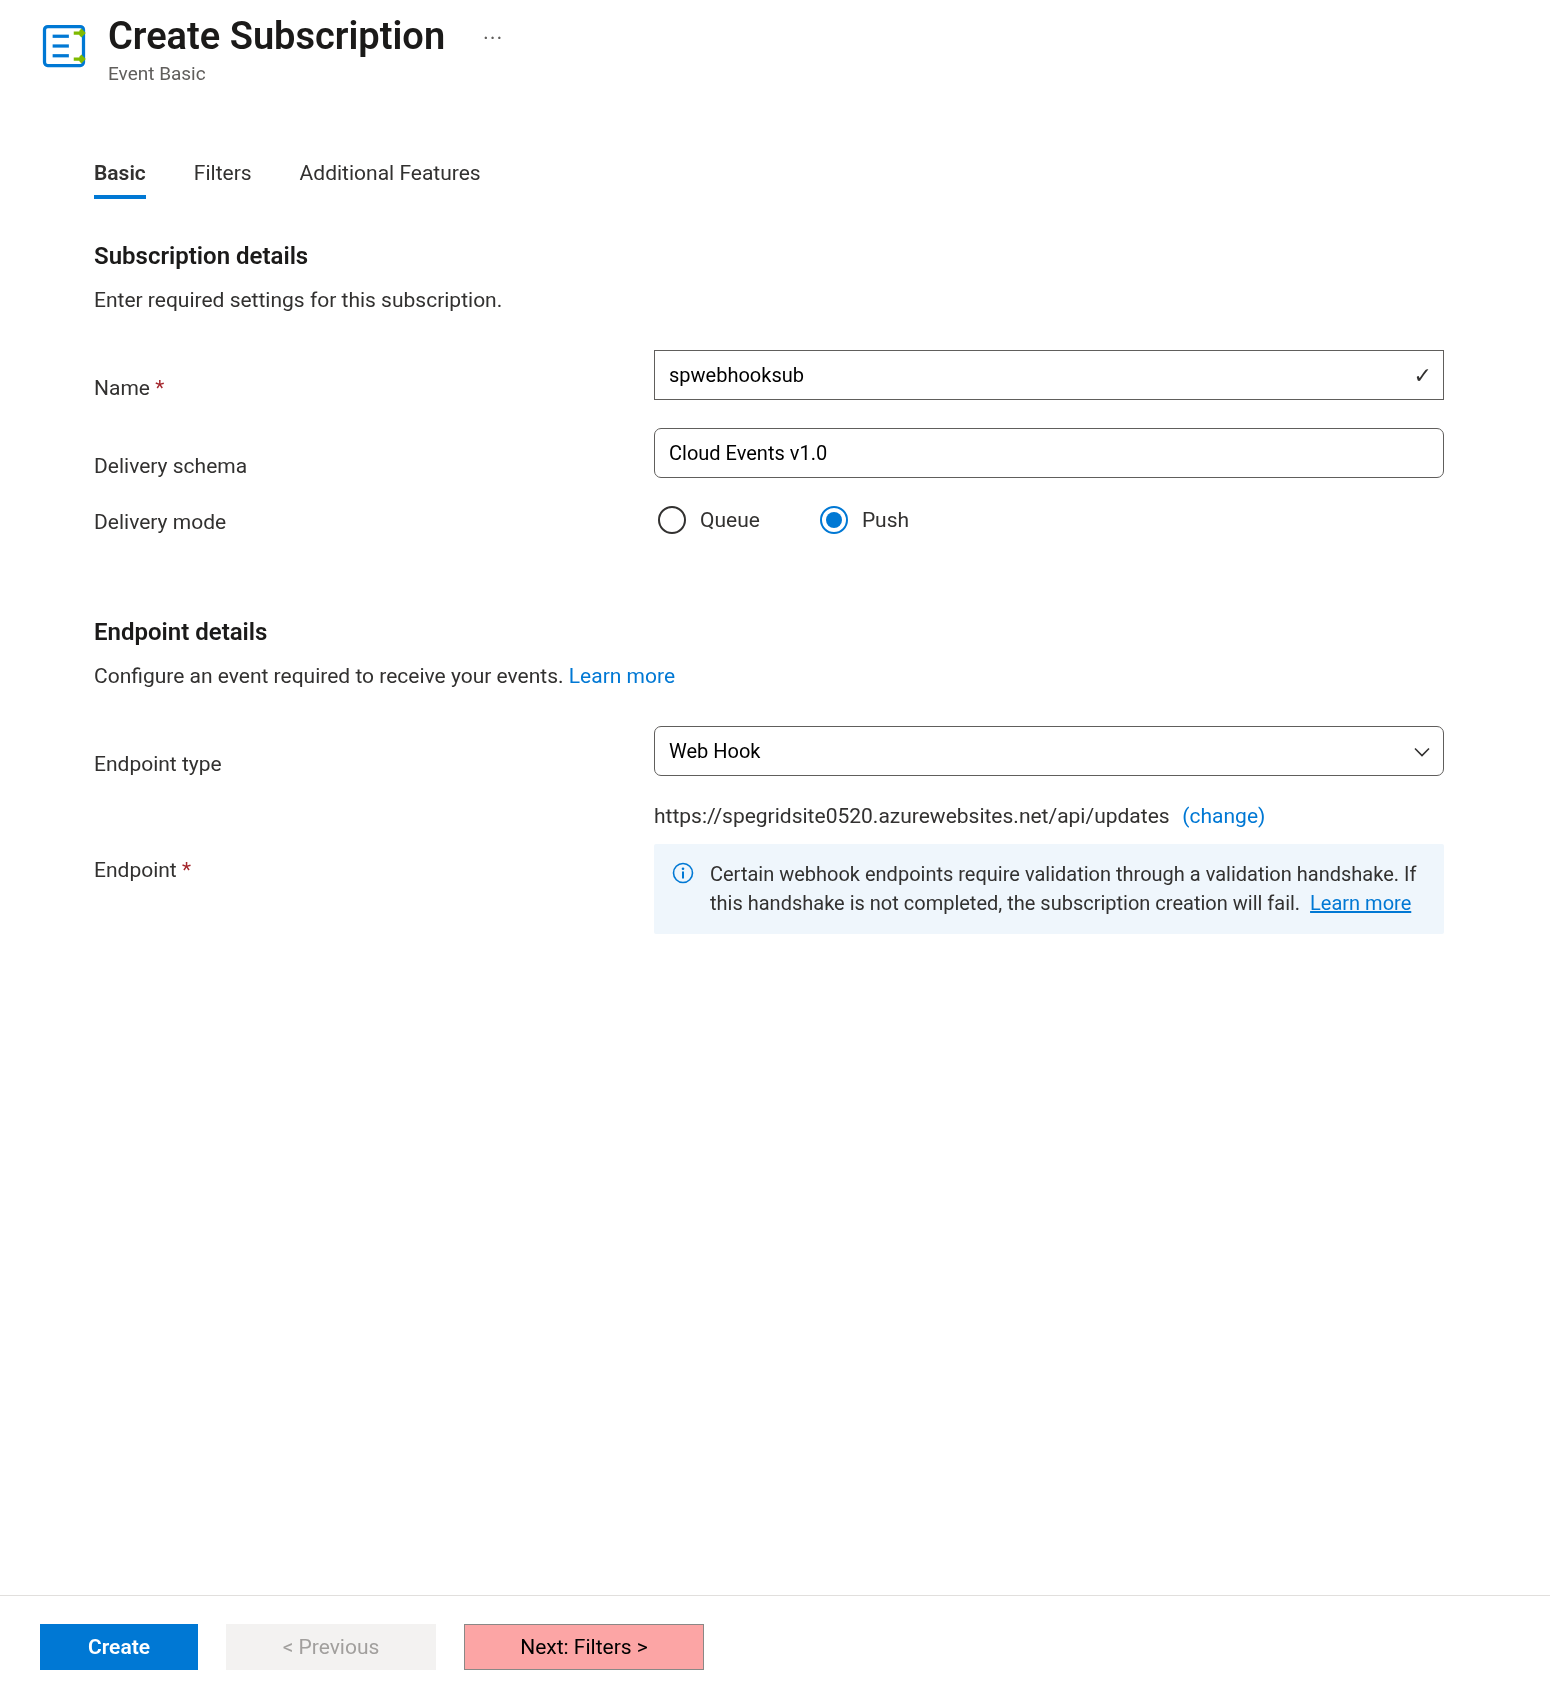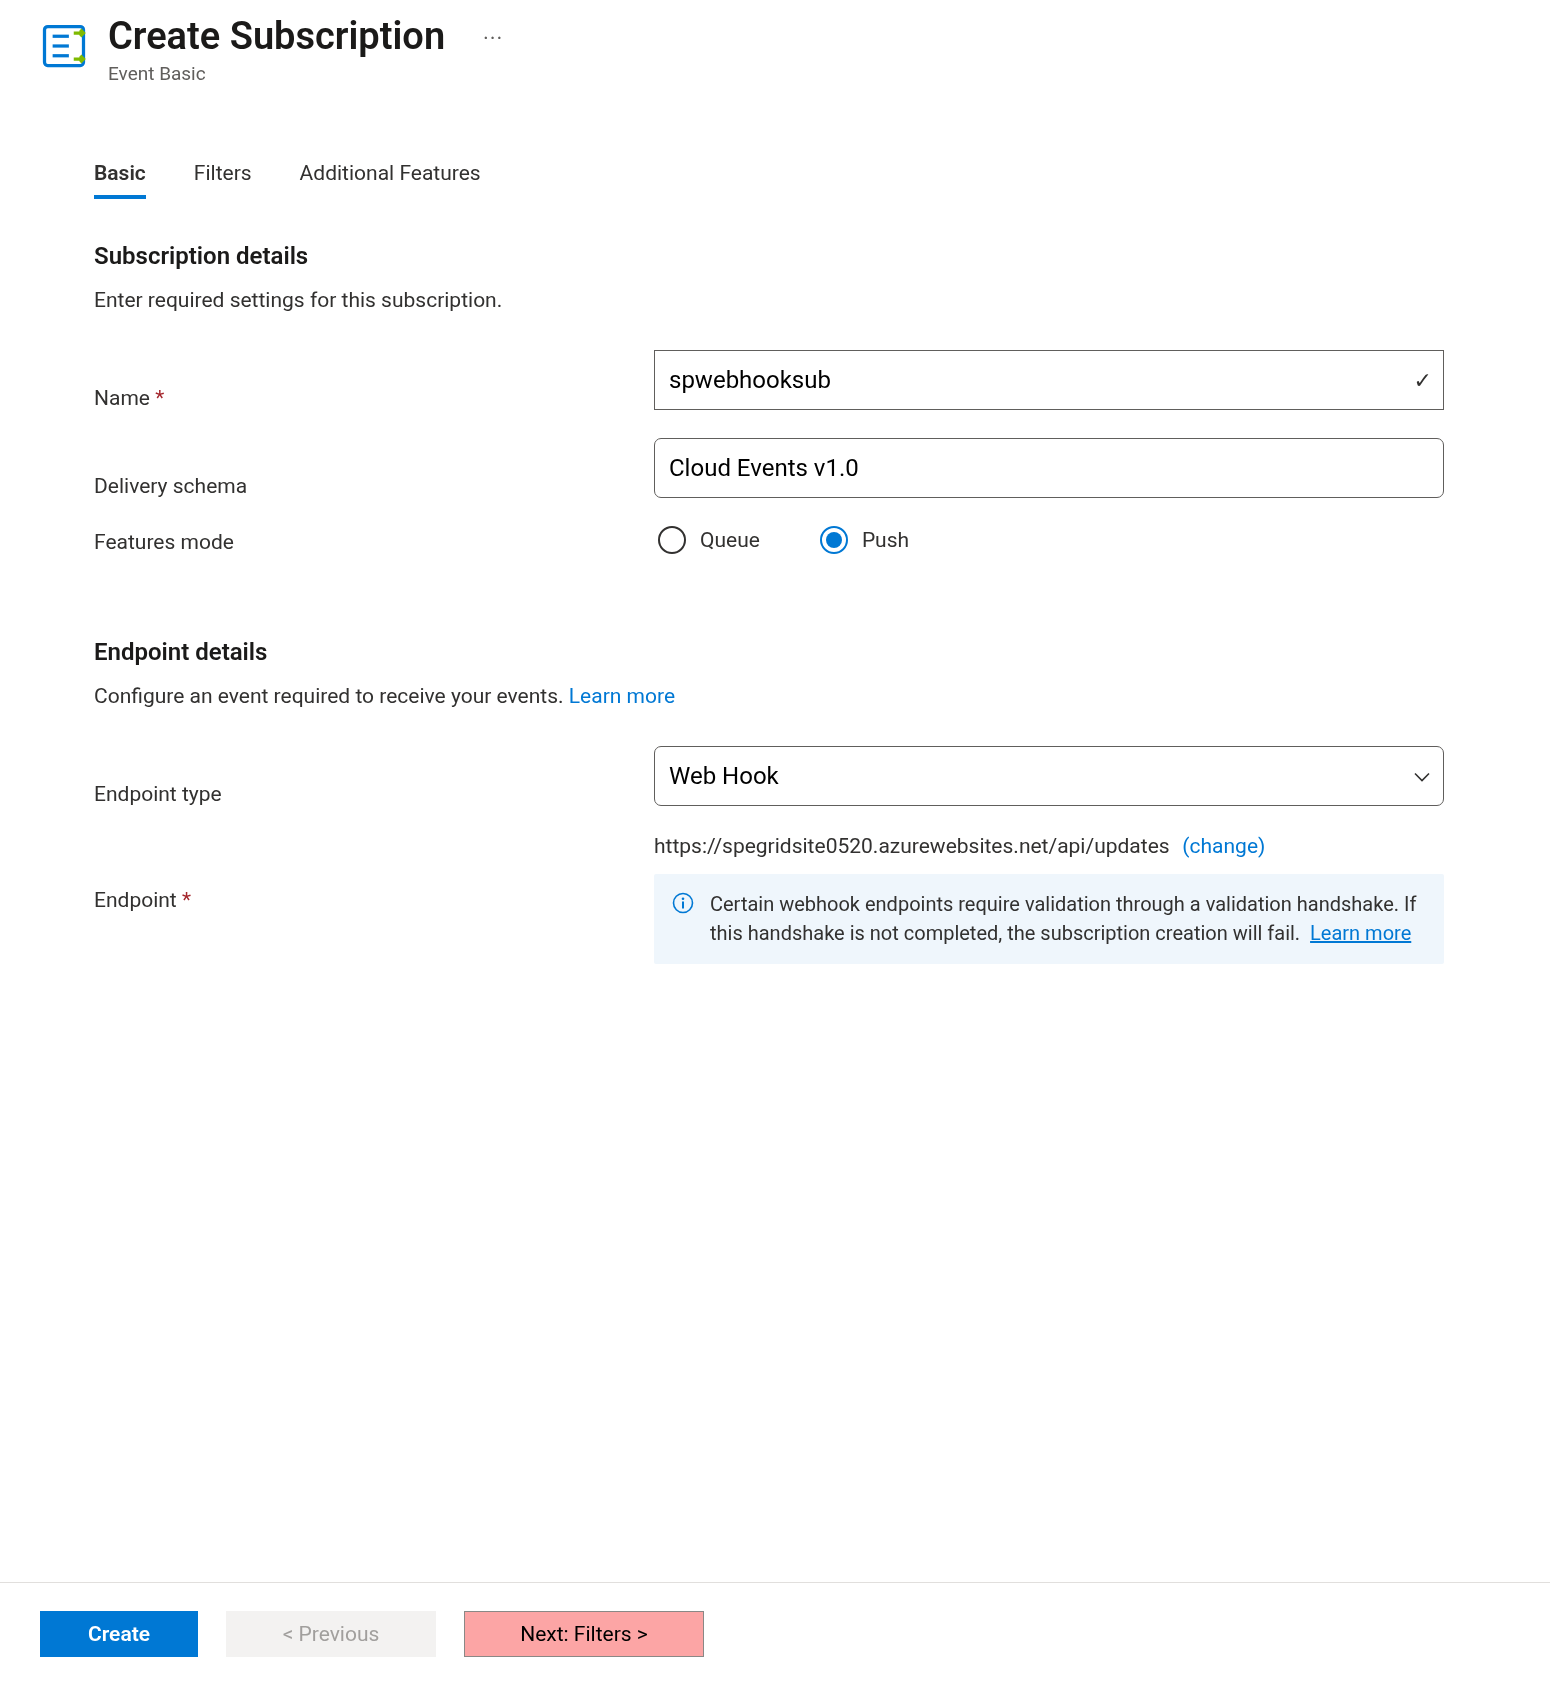--- a/index.html
+++ b/index.html
@@ -89,24 +89,24 @@
   }
   .form-label {
     width: 560px;
     font-size: 21px;
     flex-shrink:0;
   }
   .req { color:#a4262c; }
   .form-control-wrap { flex:1; max-width: 790px; position:relative; }
   .text-input, .select-input {
     width: 100%;
-    height: 60px;
+    height: 50px;
     border: 1px solid #605e5c;
     padding: 0 44px 0 14px;
-    font-size: 24px;
+    font-size: 20px;
     font-family: inherit;
     background:#fff;
   }
   .select-input { border-radius: 7px; }
   .input-ok {
     position:absolute;
     right:12px; top:50%;
     transform:translateY(-50%);
     font-size:22px;
     color:#323130;
@@ -142,21 +142,21 @@
     border-radius:2px;
   }
   .info-box a { color:#0078d4; }
   .info-icon { flex-shrink:0; margin-top:2px; }
   
   .footer {
     position:absolute;
     left:0; right:0;
     bottom:0;
     border-top:1px solid #e1dfdd;
-    padding: 28px 40px 41px 40px;
+    padding: 28px 40px 28px 40px;
     display:flex;
     gap:28px;
   }
   .btn {
     height:46px;
     padding: 0 28px;
     font-size:21px;
     font-family:inherit;
     border:1px solid #8a8886;
     background:#fca5a5;
@@ -226,21 +226,21 @@
     </div>
 
     <div class="form-row">
       <div class="form-label">Delivery schema</div>
       <div class="form-control-wrap">
         <input type="text" readonly="" class="text-input select-input" value="Cloud Events v1.0" style="">
       </div>
     </div>
 
     <div class="form-row" style="margin-top:4px;">
-      <div class="form-label">Features mode</div>
+      <div class="form-label">Delivery mode</div>
       <div class="radio-group">
         <label class="radio-option">
           <span class="radio"></span>
           <span>Queue</span>
         </label>
         <label class="radio-option">
           <span class="radio checked"></span>
           <span>Push</span>
         </label>
       </div>

